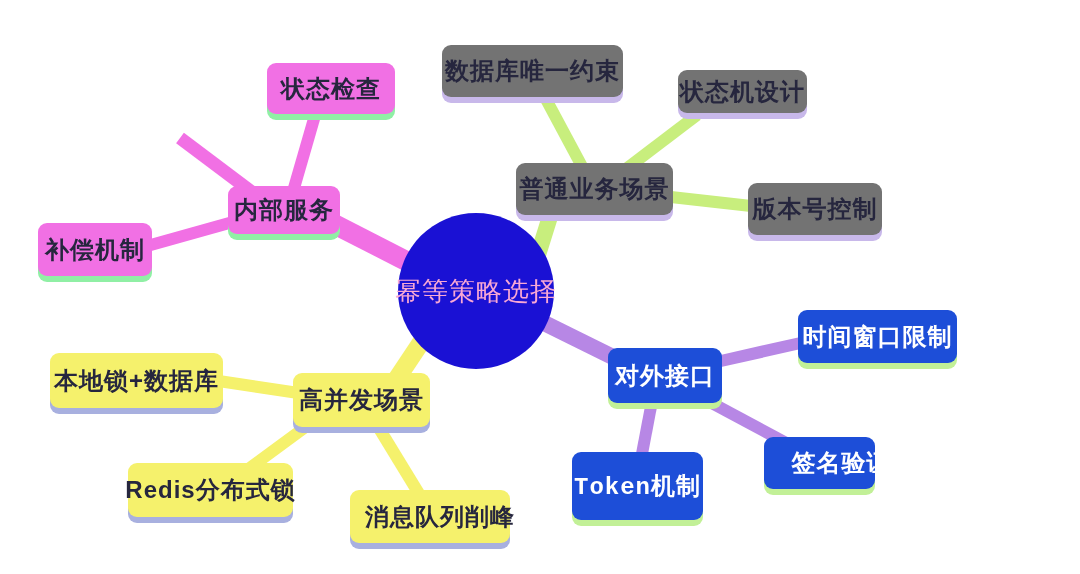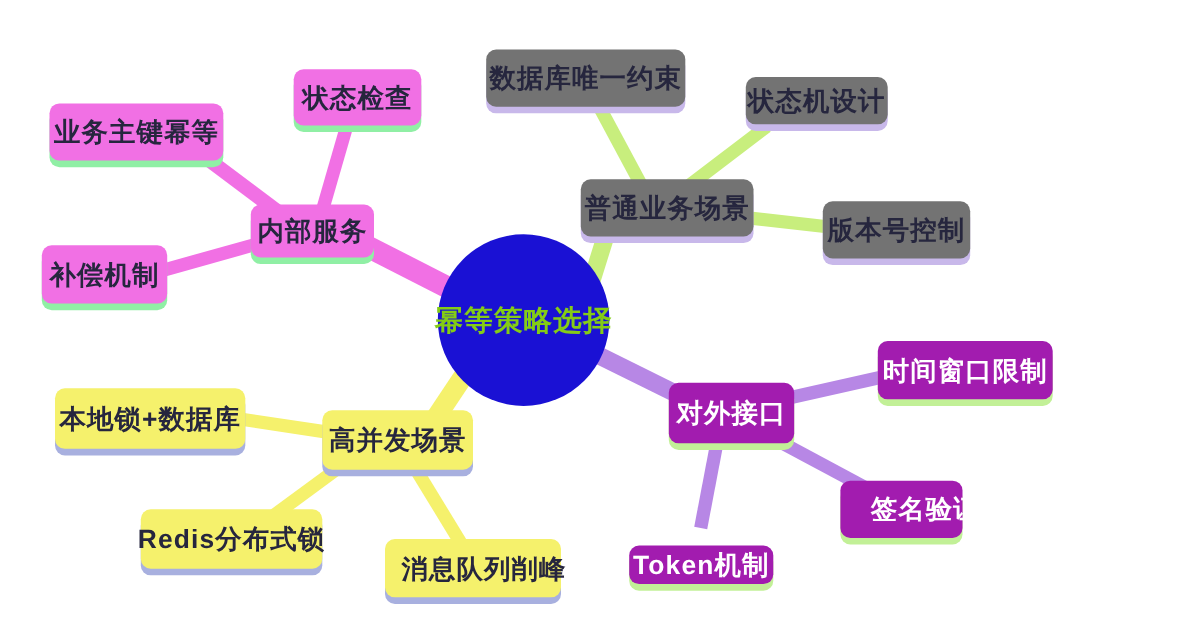--- a/index.html
+++ b/index.html
@@ -29,32 +29,32 @@
     font-size: 24px;
     letter-spacing: 1px;
     color: #26263e;
     white-space: nowrap;
     box-sizing: border-box;
     cursor: default;
   }
   .pink   { background: #f170e4; box-shadow: 0 6px 0 #90efa5; }
   .green  { background: #737373; box-shadow: 0 6px 0 #c8b8ea; }
   .yellow { background: #f5f16c; box-shadow: 0 6px 0 #a8b0df; }
-  .purple { background: #a21caf; box-shadow: 0 6px 0 #c2f097; color: #ffffff; }
+  .purple { background: #1d4ed8; box-shadow: 0 6px 0 #c2f097; color: #ffffff; }
   .center-node {
     position: absolute;
     left: 398px; top: 213px;
     width: 156px; height: 156px;
     border-radius: 50%;
     background: #1a11d4;
-    color: #84cc16;
+    color: #f9a8d4;
     display: flex;
     align-items: center;
     justify-content: center;
-    font-weight: bold;
+    font-weight: normal;
     font-size: 26px;
     letter-spacing: 1px;
     white-space: nowrap;
   }
   line.pink-e   { stroke: #f170e4; }
   line.green-e  { stroke: #c8ee7d; }
   line.yellow-e { stroke: #f5f16c; }
   line.purple-e { stroke: #b787e5; }
 </style>
 </head>
@@ -82,32 +82,31 @@
     <line class="yellow-e" x1="421" y1="497" x2="374" y2="420" stroke-width="12"></line>
 
     <line class="purple-e" x1="805" y1="342" x2="712" y2="363" stroke-width="12"></line>
     <line class="purple-e" x1="790" y1="445" x2="693" y2="393" stroke-width="12"></line>
     <line class="purple-e" x1="637" y1="480" x2="653" y2="396" stroke-width="12"></line>
   </svg>
 
   <div class="center-node">幂等策略选择</div>
 
   <div class="node pink" style="left:228px; top:186px; width:112px; height:48px;">内部服务</div>
-  <div class="node pink" style="left:45px; top:94px; width:158px; height:52px;">业务主键幂等</div>
-  <div class="node pink" style="left:267px; top:63px; width:116px; height:51px;">状态检查</div>
+  <div class="node pink" style="left:267px; top:63px; width:128px; height:51px;">状态检查</div>
   <div class="node pink" style="left:38px; top:223px; width:114px; height:53px;">补偿机制</div>
 
-  <div class="node green" style="left:516px; top:163px; width:157px; height:52px;margin-left:12px;">普通业务场景</div>
+  <div class="node green" style="left:516px; top:163px; width:157px; height:52px;">普通业务场景</div>
   <div class="node green" style="left:442px; top:45px; width:181px; height:52px;">数据库唯一约束</div>
   <div class="node green" style="left:678px; top:70px; width:129px; height:43px;">状态机设计</div>
   <div class="node green" style="left:748px; top:183px; width:134px; height:52px;">版本号控制</div>
 
   <div class="node yellow" style="left:293px; top:373px; width:137px; height:54px;">高并发场景</div>
   <div class="node yellow" style="left:50px; top:353px; width:173px; height:55px;">本地锁+数据库</div>
   <div class="node yellow" style="left:128px; top:463px; width:165px; height:54px;">Redis分布式锁</div>
   <div class="node yellow" style="left:350px; top:490px; width:160px; height:53px;padding-left:20px;">消息队列削峰</div>
 
   <div class="node purple" style="left:608px; top:348px; width:114px; height:55px;">对外接口</div>
   <div class="node purple" style="left:798px; top:310px; width:159px; height:53px;">时间窗口限制</div>
   <div class="node purple" style="left:764px; top:437px; width:111px; height:52px;padding-left:44px;">签名验证</div>
-  <div class="node purple" style="left:572px; top:496px; width:131px; height:35px;">Token机制</div>
+  <div class="node purple" style="left:572px; top:452px; width:131px; height:68px;font-family:Liberation Mono, monospace;">Token机制</div>
 
 </div>
 
 </body></html>

